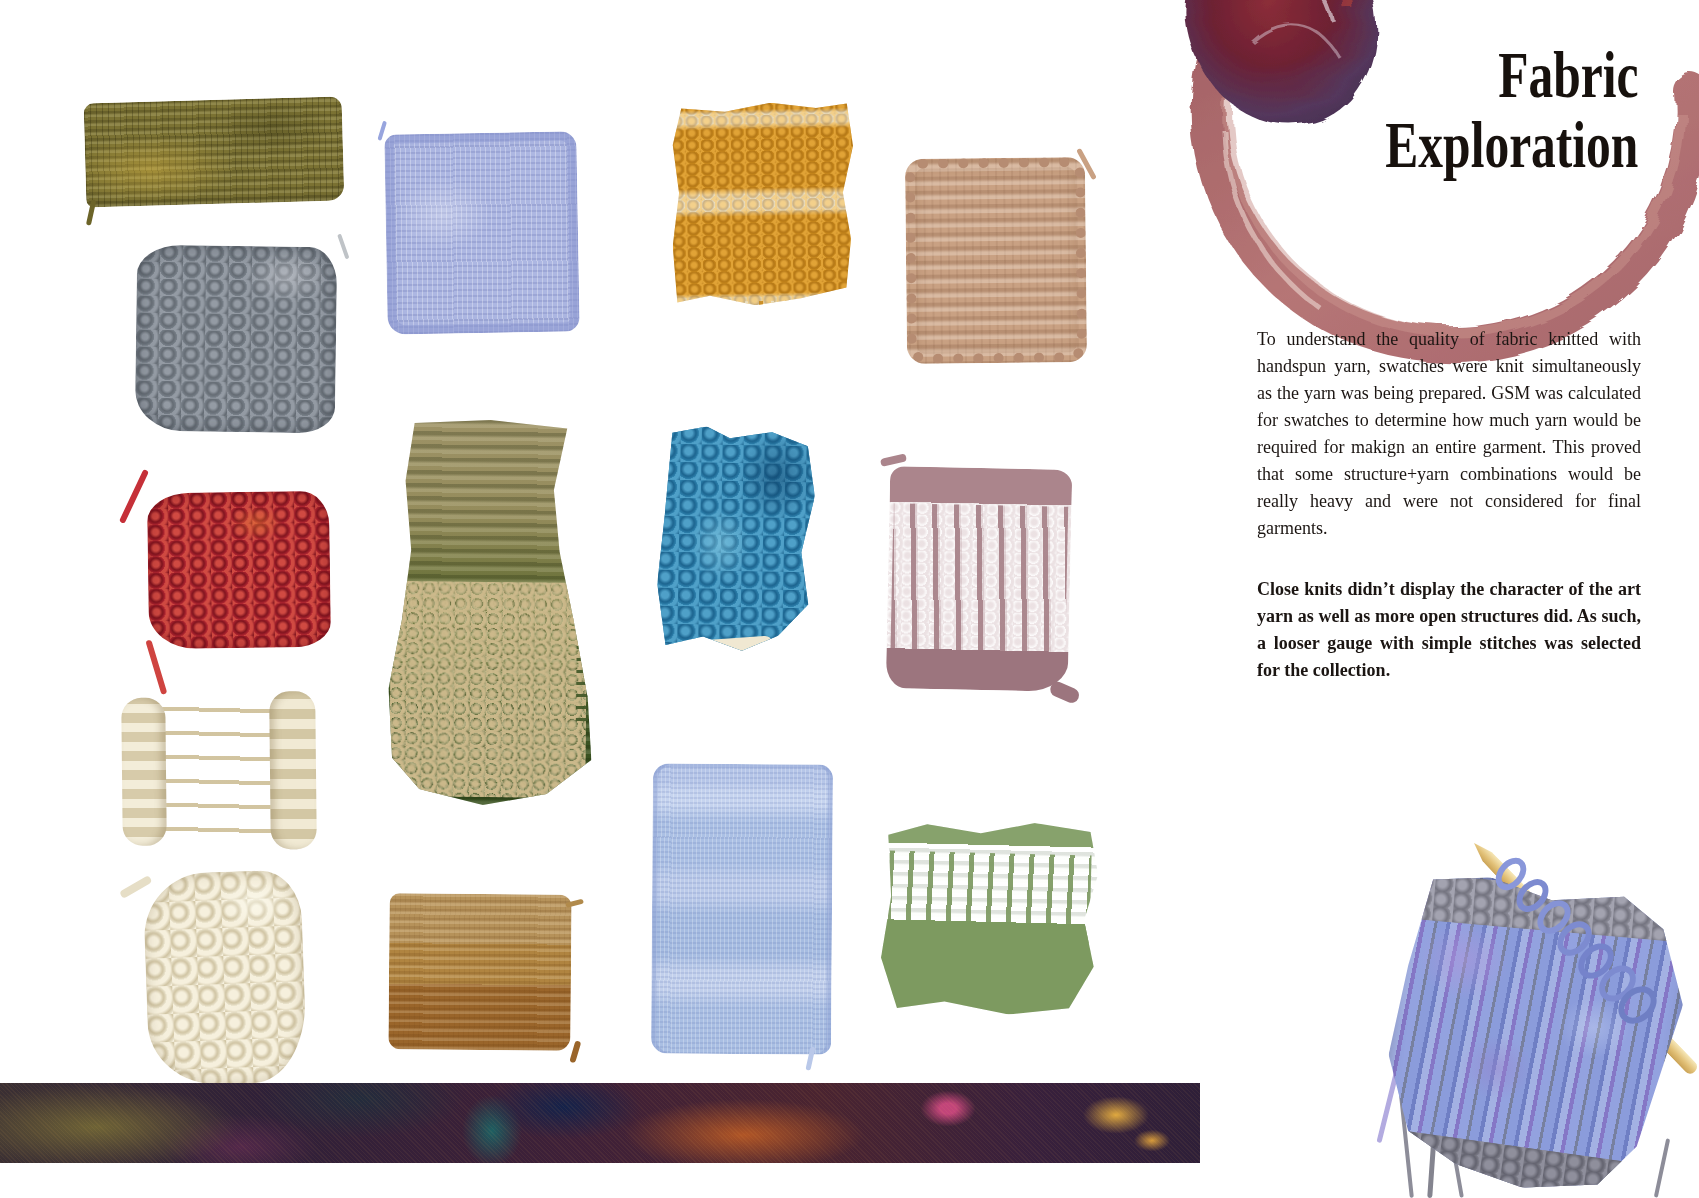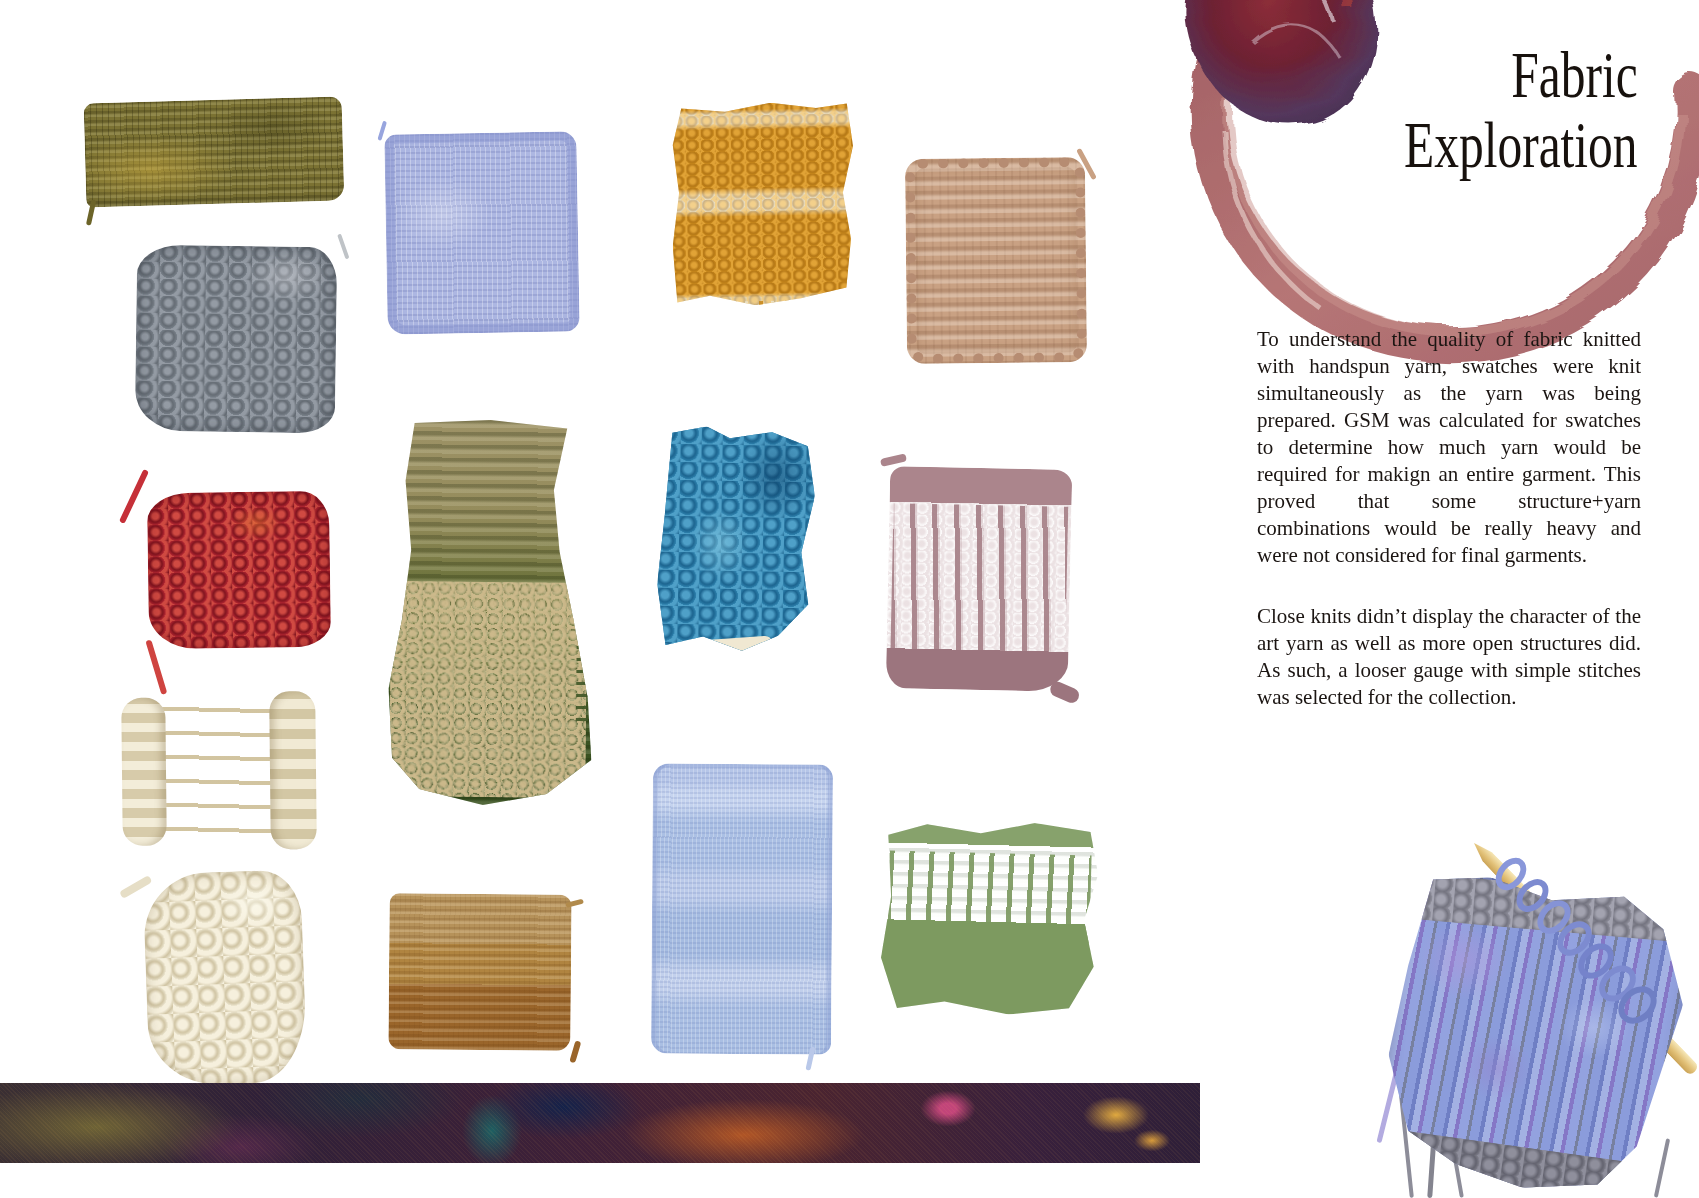--- a/index.html
+++ b/index.html
@@ -159,26 +159,26 @@
       radial-gradient(120px 50px at 47% 30%, #14224a, transparent 65%),
       radial-gradient(50px 60px at 41% 60%, #1d5f62, transparent 60%),
       radial-gradient(230px 70px at 8% 55%, #6e6336, transparent 62%),
       radial-gradient(130px 55px at 20% 80%, #53284a, transparent 60%),
       radial-gradient(160px 60px at 30% 20%, #232c3c, transparent 65%),
       linear-gradient(90deg, #3a2f33, #2f2038 22%, #3e2038 48%, #4a2430 68%, #38203c 86%, #2e1f38);}
 
   
   #ring-svg{position:absolute;left:1120px;top:-160px;width:620px;height:560px;}
   #title{position:absolute;right:61px;top:40px;text-align:right;color:#17110d;
-    font-size:66px;line-height:70px;font-weight:400;letter-spacing:0;}
+    font-size:66px;line-height:70px;font-weight:700;letter-spacing:0;}
   #title .tline{transform:scaleX(.75);transform-origin:100% 50%;}
   #article{position:absolute;left:1257px;top:326px;width:384px;color:#1b1512;
-    font-size:21px;line-height:27px;text-align:justify;}
+    font-size:18px;line-height:27px;text-align:justify;}
   #article p{margin:0 0 34px 0;}
-  #article p:last-child{margin-bottom:0;}
+  #article p:last-child{margin-bottom:0;font-weight:bold;}
 
   
   #needle{position:absolute;left:1474px;top:836px;width:318px;height:14px;
     transform-origin:0 50%;transform:rotate(46deg);
     background:linear-gradient(180deg,#f7e9bb,#e2c178 55%,#caa255);
     clip-path:polygon(0 50%,6% 4%,14% 0,100% 0,100% 100%,14% 100%,6% 96%);
     border-radius:7px;z-index:1;}
   .loop{position:absolute;border:6px solid #7d8bd0;border-radius:50%;z-index:3;}
   .loop:nth-of-type(1){left:1498px;top:856px;width:14px;height:24px;transform:rotate(40deg);border-color:#8997da;}
   .loop:nth-of-type(2){left:1519px;top:877px;width:15px;height:25px;transform:rotate(42deg);}

